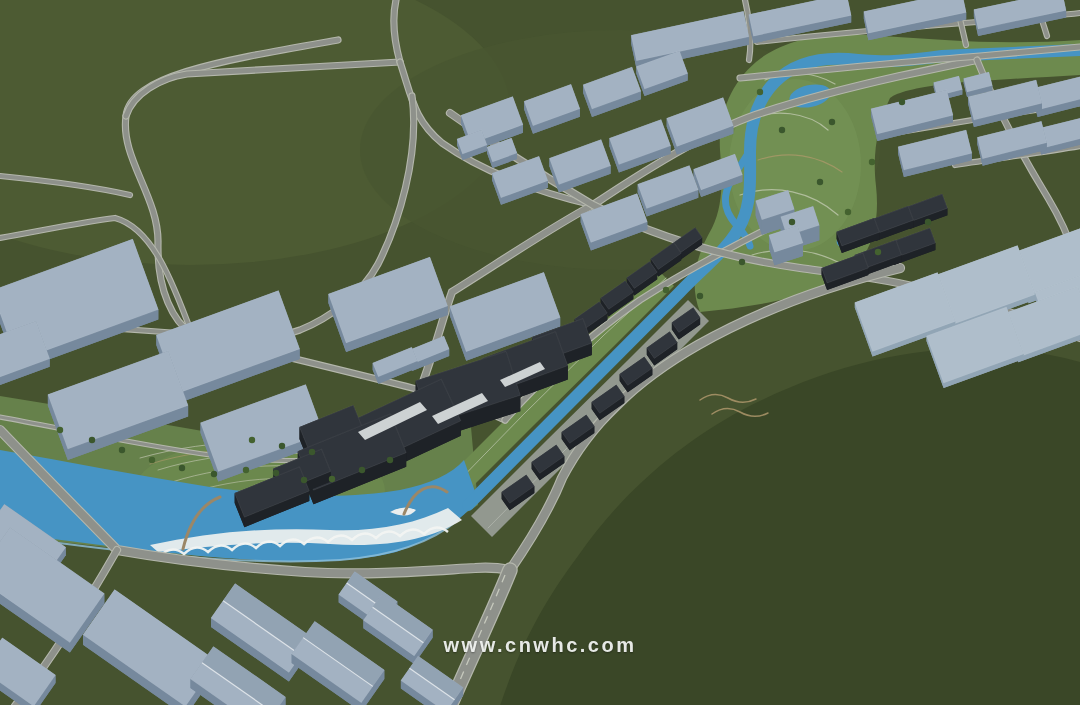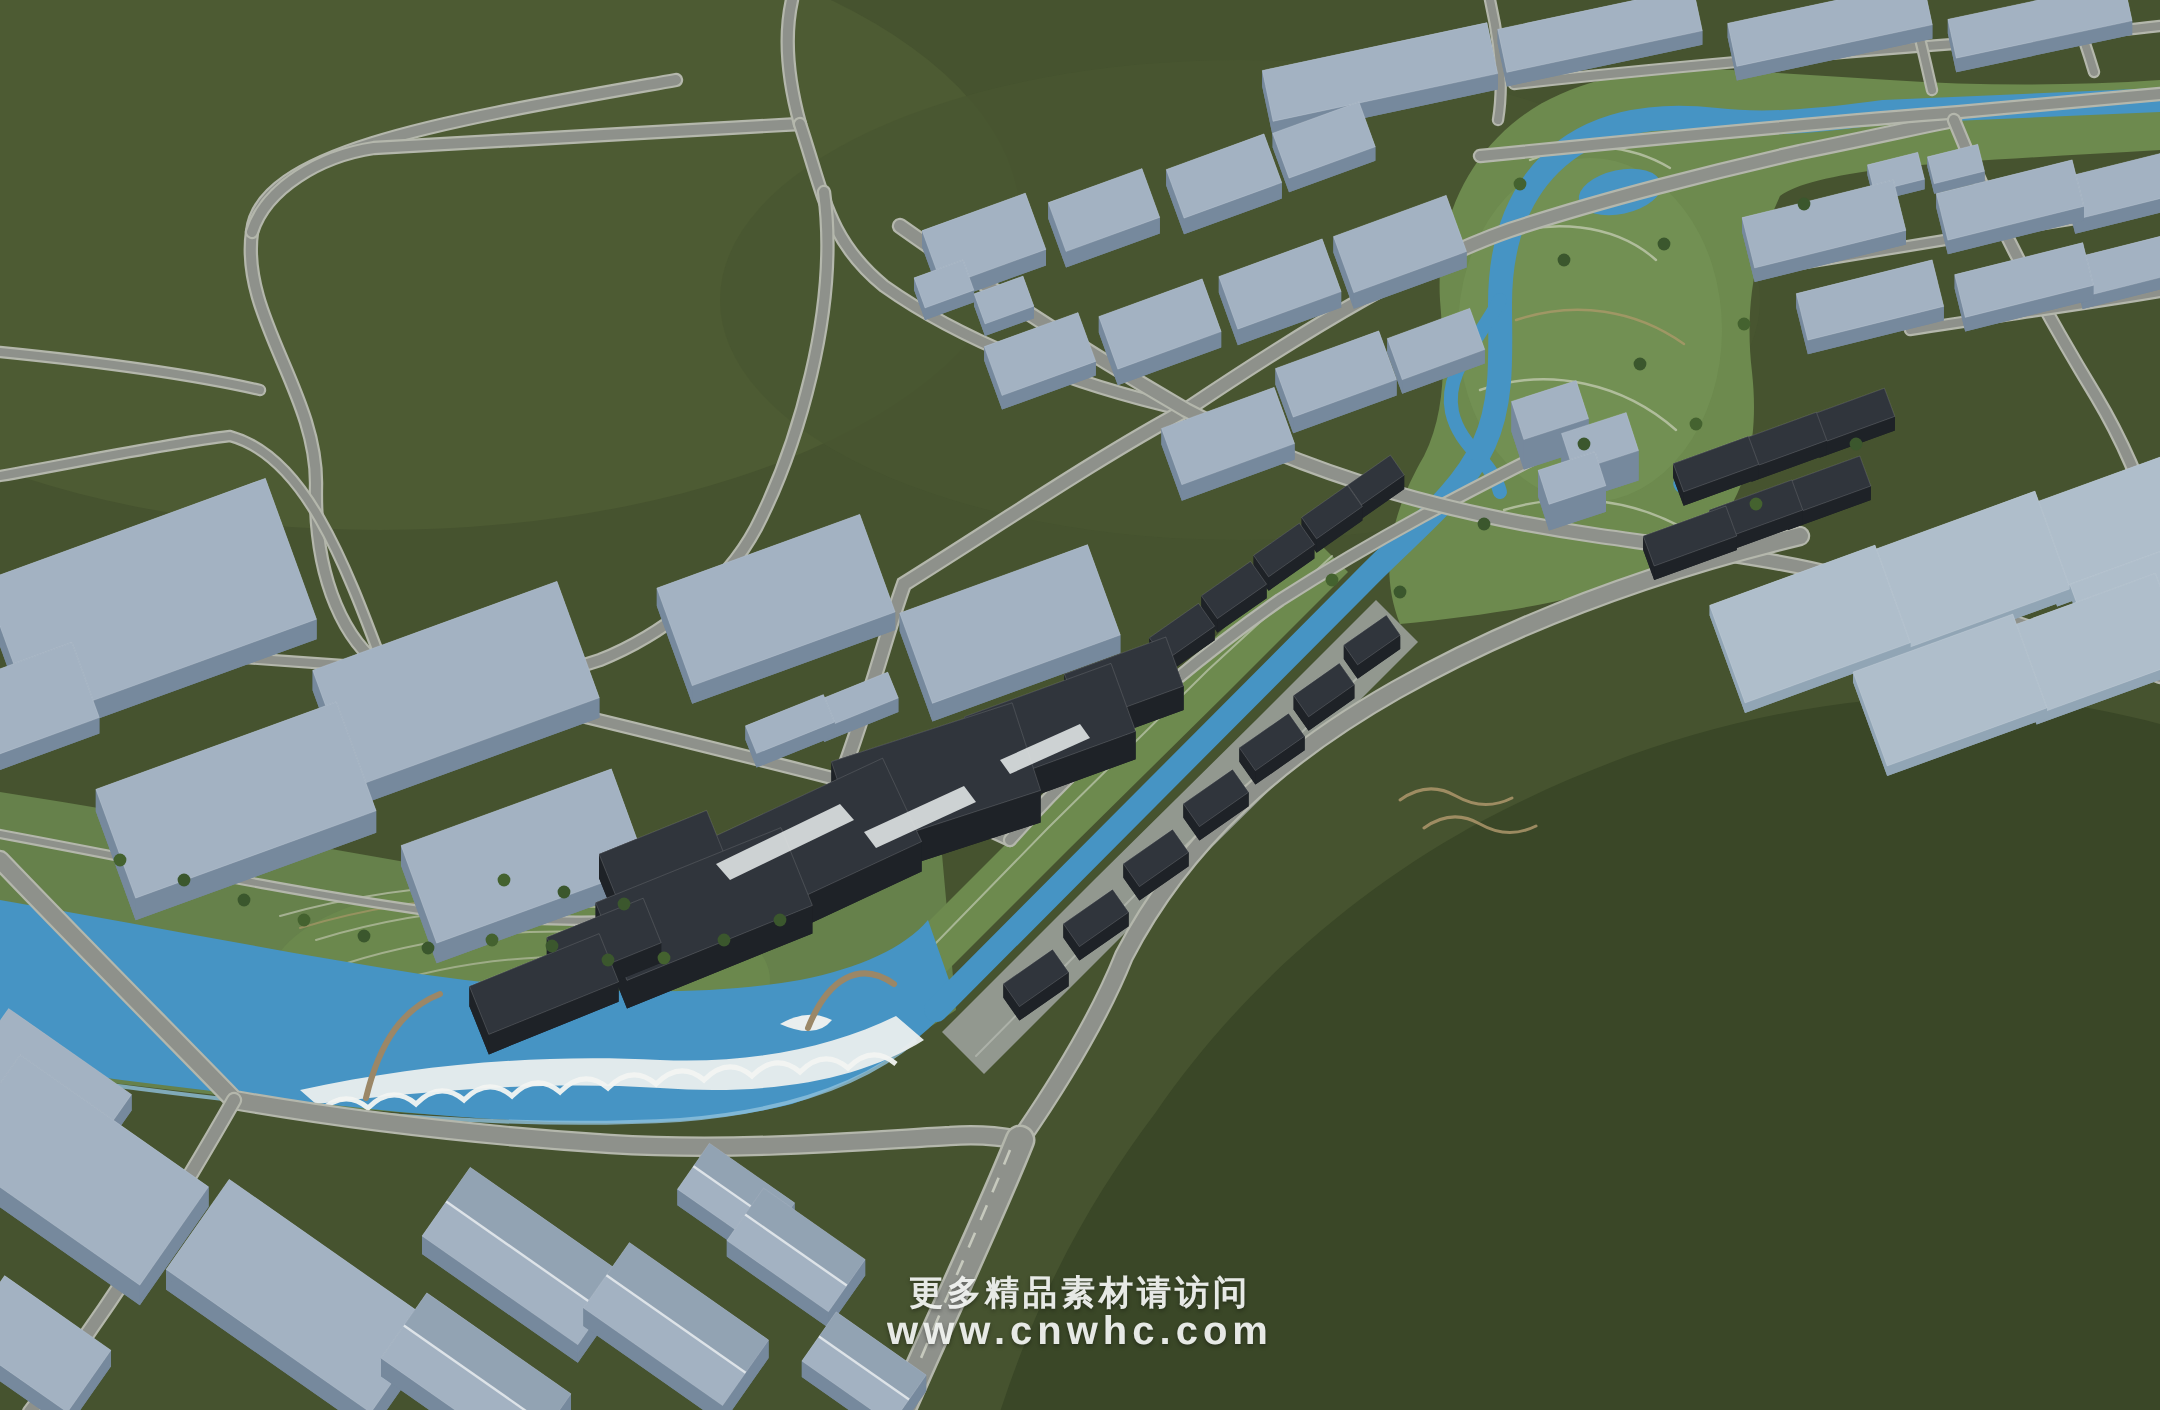--- a/index.html
+++ b/index.html
@@ -812,16 +812,15 @@
         <circle cx="872" cy="162" r="3.2" fill="#44622f"></circle>
         <circle cx="902" cy="102" r="3.2" fill="#3b572d"></circle>
         <circle cx="928" cy="222" r="3.2" fill="#3b572d"></circle>
         <circle cx="878" cy="252" r="3.2" fill="#44622f"></circle>
         <circle cx="742" cy="262" r="3.2" fill="#3b572d"></circle>
         <circle cx="700" cy="296" r="3.2" fill="#3b572d"></circle>
         <circle cx="666" cy="290" r="3.2" fill="#44622f"></circle>
       </g>
     </svg>
   <div class="watermark">
-    <div class="wm1">更多精品素材请访问</div>
     <div class="wm3">www.cnwhc.com</div>
   </div>
 </div>
 
 </body></html>

